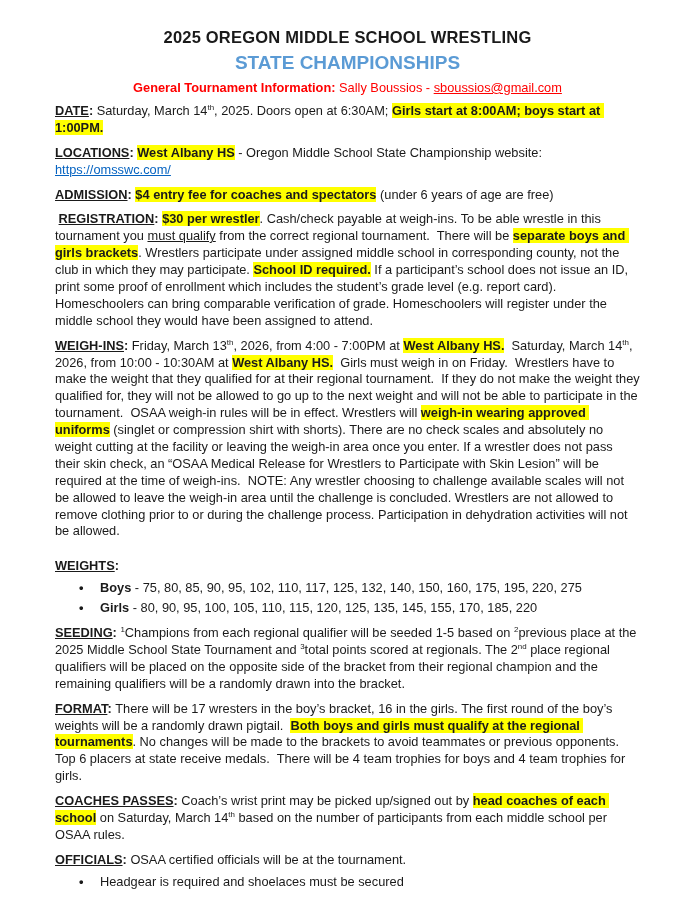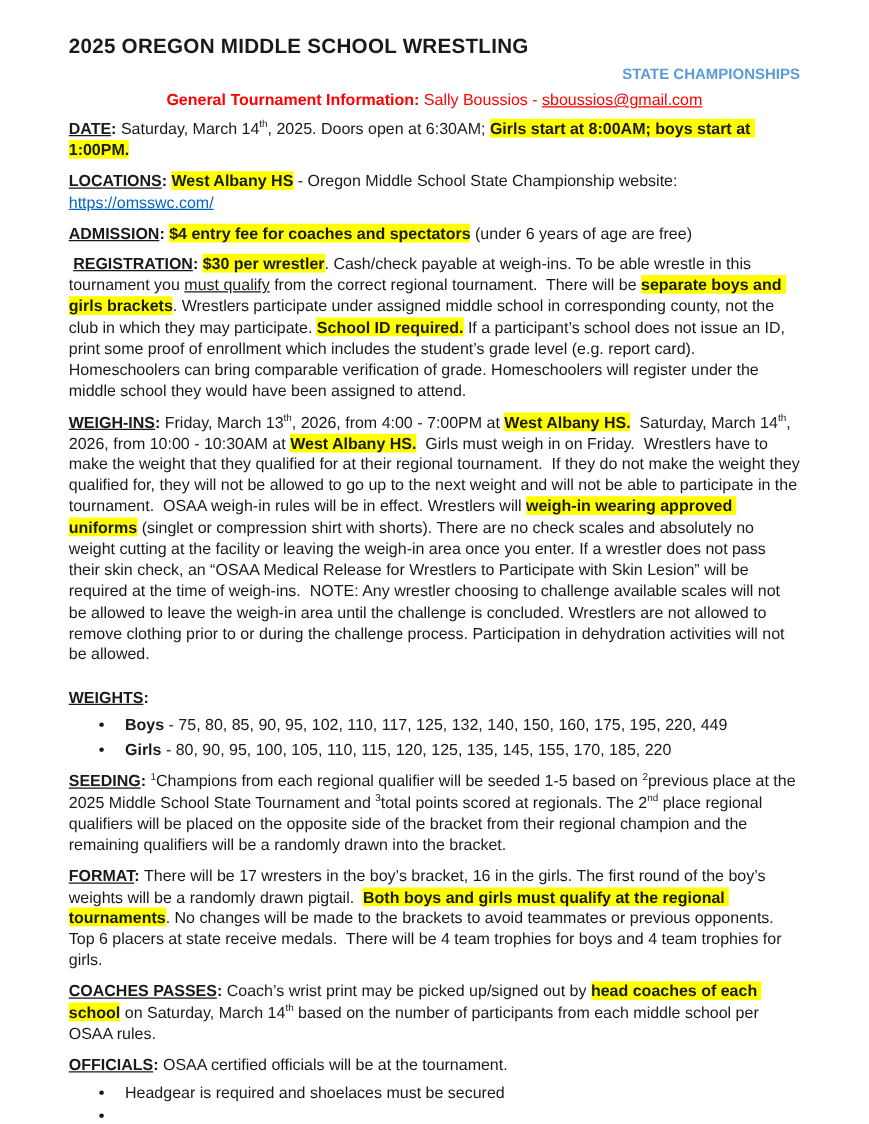--- a/index.html
+++ b/index.html
@@ -13,29 +13,29 @@
     overflow: hidden;
     font-family: "Liberation Sans", sans-serif;
     font-size: 12.8px;
     color: #1a1a1a;
     -webkit-font-smoothing: antialiased;
   }
   .page {
     padding: 28px 55px 0 55px;
   }
   .title1 {
-    text-align: left;
+    text-align: center;
     font-weight: bold;
     font-size: 16.5px;
     letter-spacing: 0.2px;
   }
   .title2 {
-    text-align: right;
+    text-align: center;
     font-weight: bold;
-    font-size: 12px;
+    font-size: 19px;
     color: var(--accent, #5B9BD5);
     margin-top: 5px;
   }
   .contact {
     text-align: center;
     margin-top: 6px;
     font-size: 12.8px;
   }
   .para {
     margin-top: 8px;
@@ -82,21 +82,21 @@
   <div class="contact"><span class="b red">General Tournament Information: </span><span class="red">Sally Boussios - </span><span class="red u">sboussios@gmail.com</span></div>
 
   <div class="para"><span class="b u">DATE</span><span class="b">: </span><span>Saturday, March 14</span><span class="sup">th</span><span>, 2025. Doors open at 6:30AM; </span><span class="b hl">Girls start at 8:00AM; boys start at 1:00PM.</span></div>
   <div class="para"><span class="b u">LOCATIONS</span><span class="b">: </span><span class="b hl">West Albany HS</span><span> - Oregon Middle School State Championship website: </span><span class="link u">https://omsswc.com/</span></div>
   <div class="para"><span class="b u">ADMISSION</span><span class="b">: </span><span class="b hl">$4 entry fee for coaches and spectators</span><span> (under 6 years of age are free)</span></div>
   <div class="para"><span> </span><span class="b u">REGISTRATION</span><span class="b">: </span><span class="b hl">$30 per wrestler</span><span>. Cash/check payable at weigh-ins. To be able wrestle in this tournament you </span><span class="u">must qualify</span><span> from the correct regional tournament.  There will be </span><span class="b hl">separate boys and girls brackets</span><span>. Wrestlers participate under assigned middle school in corresponding county, not the club in which they may participate. </span><span class="b hl">School ID required.</span><span> If a participant’s school does not issue an ID, print some proof of enrollment which includes the student’s grade level (e.g. report card). Homeschoolers can bring comparable verification of grade. Homeschoolers will register under the middle school they would have been assigned to attend.</span></div>
   <div class="para"><span class="b u">WEIGH-INS</span><span class="b">: </span><span>Friday, March 13</span><span class="sup">th</span><span>, 2026, from 4:00 - 7:00PM at </span><span class="b hl">West Albany HS.</span><span>  Saturday, March 14</span><span class="sup">th</span><span>, 2026, from 10:00 - 10:30AM at </span><span class="b hl">West Albany HS.</span><span>  Girls must weigh in on Friday.  Wrestlers have to make the weight that they qualified for at their regional tournament.  If they do not make the weight they qualified for, they will not be allowed to go up to the next weight and will not be able to participate in the tournament.  OSAA weigh-in rules will be in effect. Wrestlers will </span><span class="b hl">weigh-in wearing approved uniforms</span><span> (singlet or compression shirt with shorts). There are no check scales and absolutely no weight cutting at the facility or leaving the weigh-in area once you enter. If a wrestler does not pass their skin check, an “OSAA </span><span class="i">Medical Release for Wrestlers to Participate with Skin Lesion</span><span>” will be required at the time of weigh-ins.  NOTE: Any wrestler choosing to challenge available scales will not be allowed to leave the weigh-in area until the challenge is concluded. Wrestlers are not allowed to remove clothing prior to or during the challenge process. Participation in dehydration activities will not be allowed.</span></div>
   <div class="para tight"><span class="b u">WEIGHTS</span><span class="b">:</span></div>
 
   <ul class="bullets">
-    <li><span class="b">Boys</span><span> - 75, 80, 85, 90, 95, 102, 110, 117, 125, 132, 140, 150, 160, 175, 195, 220, 449</span></li>
+    <li><span class="b">Boys</span><span> - 75, 80, 85, 90, 95, 102, 110, 117, 125, 132, 140, 150, 160, 175, 195, 220, 275</span></li>
     <li><span class="b">Girls</span><span> - 80, 90, 95, 100, 105, 110, 115, 120, 125, 135, 145, 155, 170, 185, 220</span></li>
   </ul>
 
   <div class="para"><span class="b u">SEEDING</span><span class="b">: </span><span class="sup">1</span><span>Champions from each regional qualifier will be seeded 1-5 based on </span><span class="sup">2</span><span>previous place at the 2025 Middle School State Tournament and </span><span class="sup">3</span><span>total points scored at regionals. The 2</span><span class="sup">nd</span><span> place regional qualifiers will be placed on the opposite side of the bracket from their regional champion and the remaining qualifiers will be a randomly drawn into the bracket.</span></div>
   <div class="para"><span class="b u">FORMAT</span><span class="b">: </span><span>There will be 17 wresters in the boy’s bracket, 16 in the girls. The first round of the boy’s weights will be a randomly drawn pigtail.  </span><span class="b hl">Both boys and girls must qualify at the regional tournaments</span><span>. No changes will be made to the brackets to avoid teammates or previous opponents. Top 6 placers at state receive medals.  There will be 4 team trophies for boys and 4 team trophies for girls.</span></div>
   <div class="para"><span class="b u">COACHES PASSES</span><span class="b">: </span><span>Coach’s wrist print may be picked up/signed out by </span><span class="b hl">head coaches of each school</span><span> on Saturday, March 14</span><span class="sup">th</span><span> based on the number of participants from each middle school per OSAA rules.</span></div>
   <div class="para"><span class="b u">OFFICIALS</span><span class="b">: </span><span>OSAA certified officials will be at the tournament.</span></div>
 
   <ul class="bullets">
     <li><span>Headgear is required and shoelaces must be secured</span></li>

